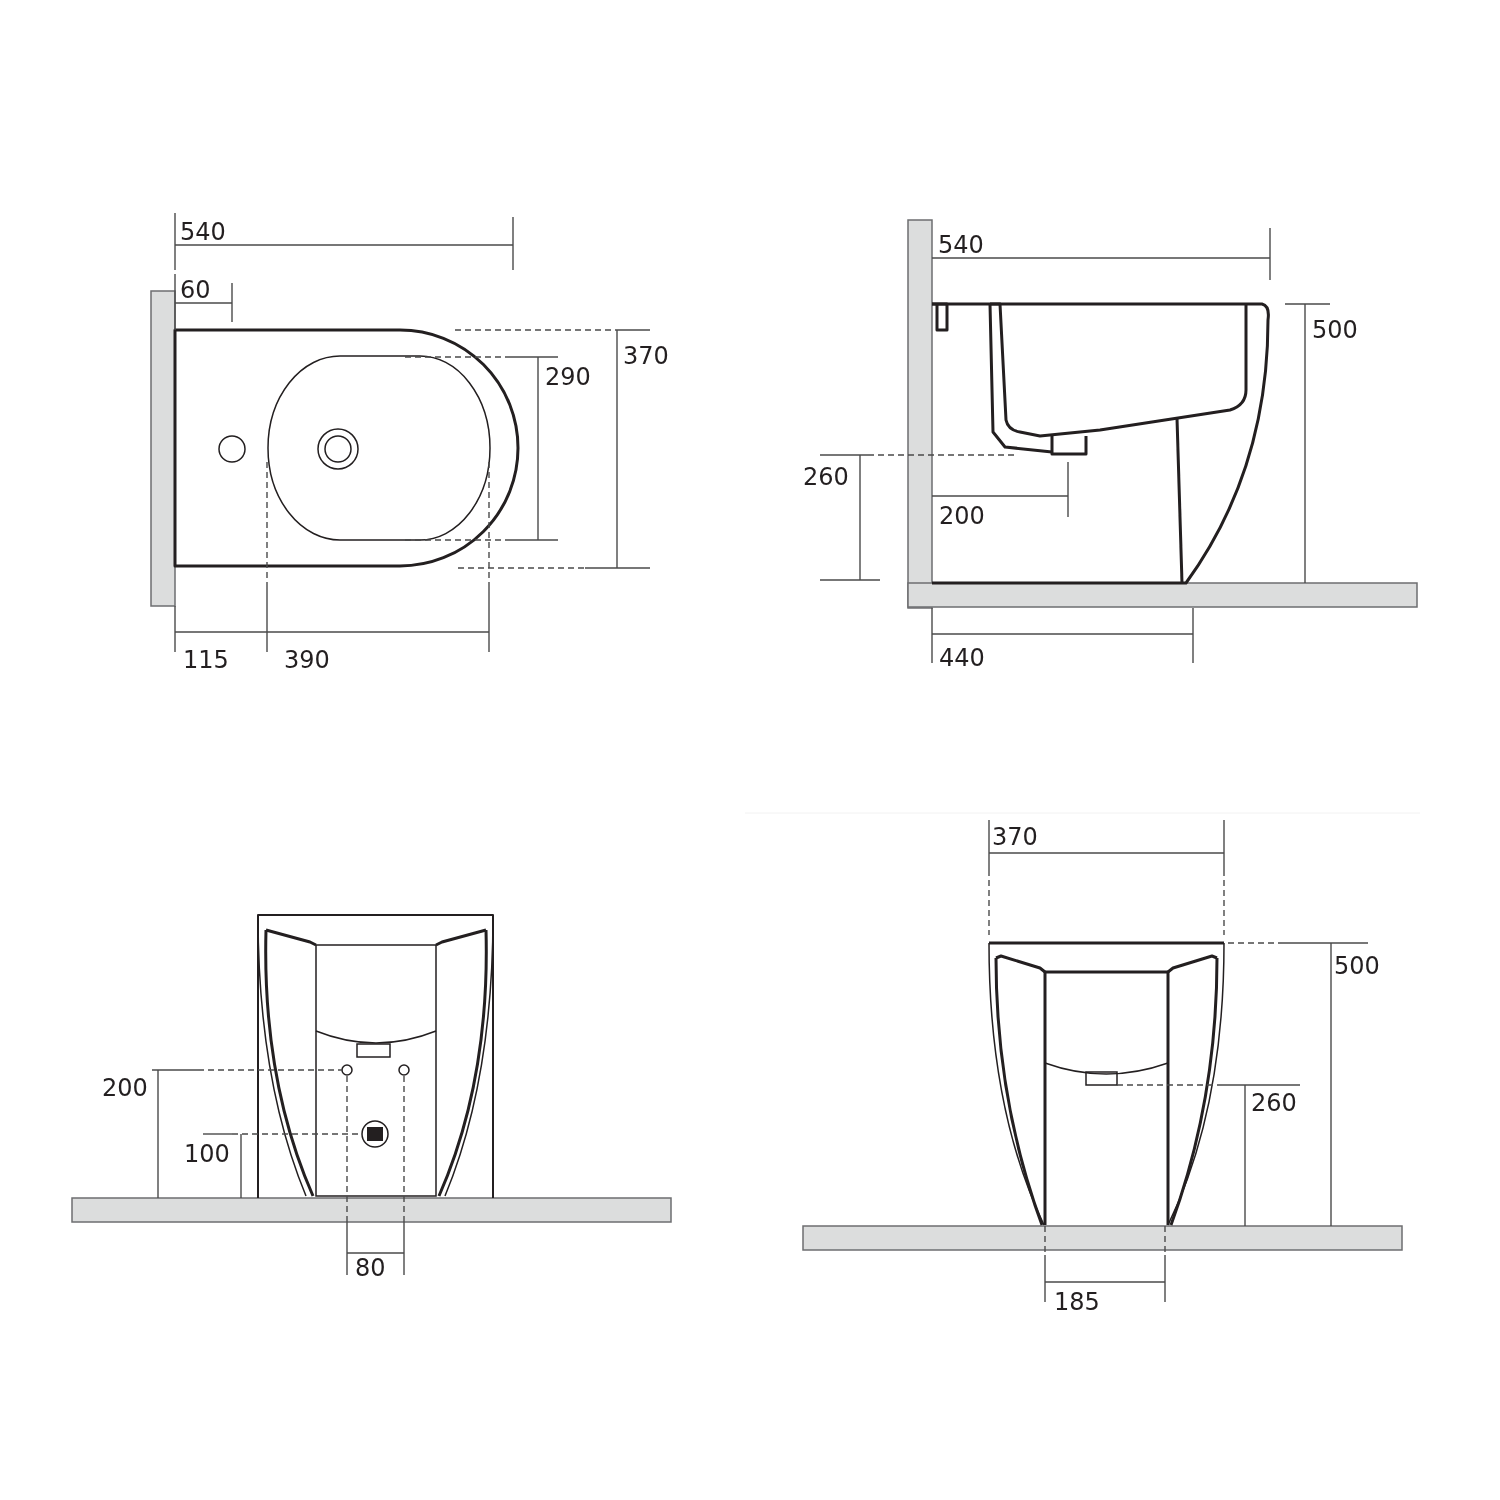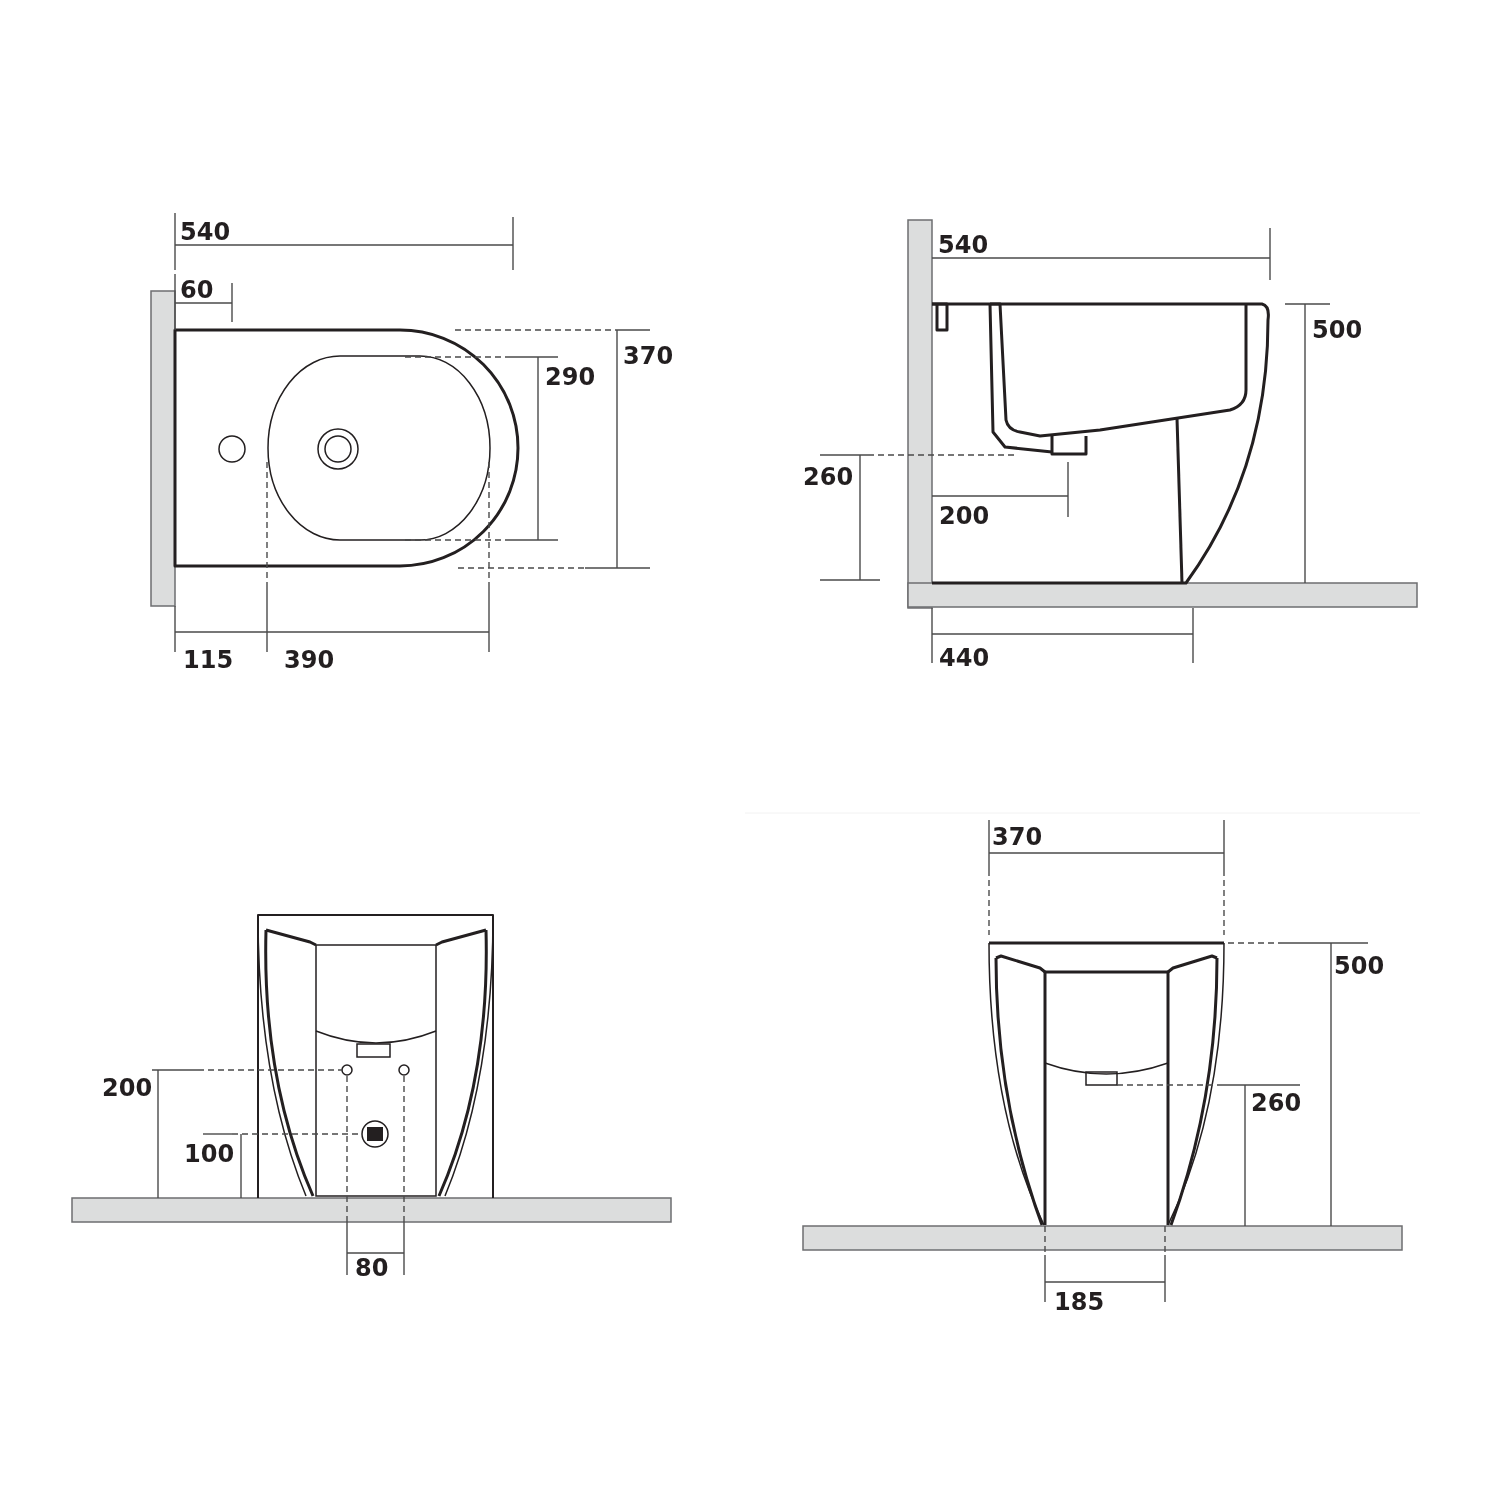--- a/index.html
+++ b/index.html
@@ -1,16 +1,16 @@
 <!DOCTYPE html>
 <html><head>
 <meta charset="utf-8">
 <style>
   html,body{margin:0;padding:0;background:#ffffff;}
-  #canvas{position:relative;width:1500px;height:1500px;background:#fff;overflow:hidden;font-weight:bold;}
+  #canvas{position:relative;width:1500px;height:1500px;background:#fff;overflow:hidden;}
   svg{position:absolute;left:0;top:0;}
   .dimtext{font-family:"DejaVu Sans","Liberation Sans",sans-serif;font-size:24px;fill:#231f20;}
   .outline{fill:none;stroke:#231f20;stroke-width:3;stroke-linejoin:round;}
   .thin{fill:none;stroke:#231f20;stroke-width:1.5;}
   .dim{fill:none;stroke:#4a4a4a;stroke-width:1.4;}
   .dash{fill:none;stroke:#4a4a4a;stroke-width:1.4;stroke-dasharray:6 4;}
   .wall{fill:#dcdddd;stroke:#6d6e70;stroke-width:1.5;}
 </style>
 </head>
 <body>

